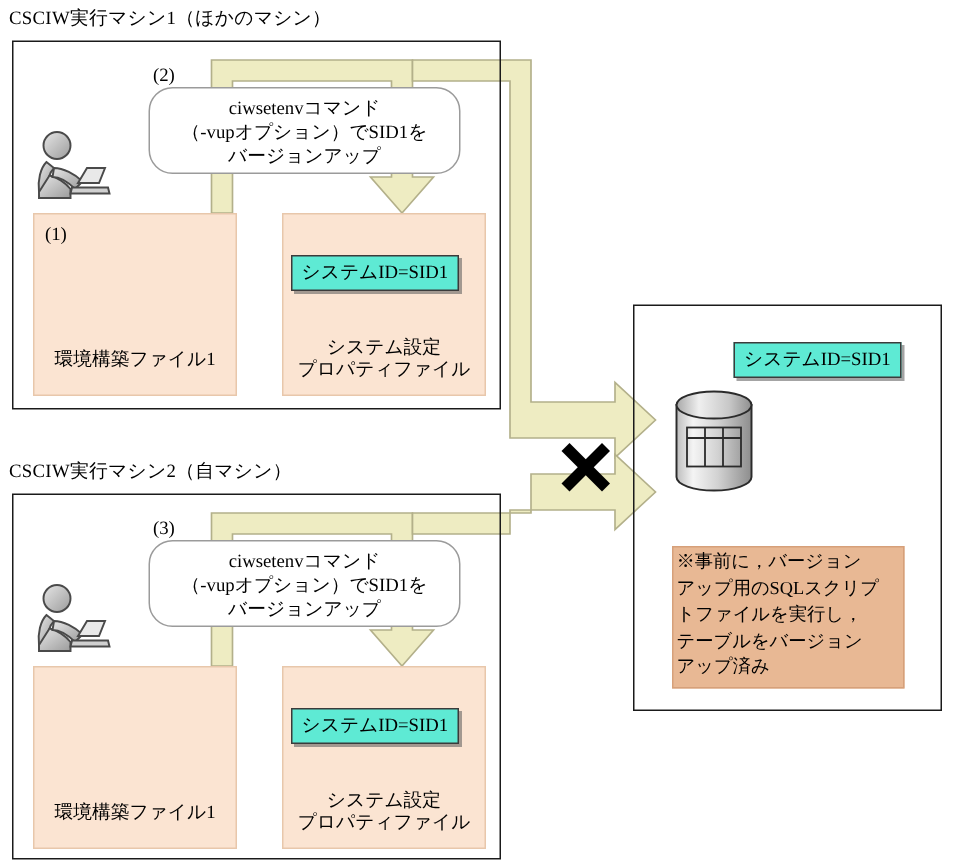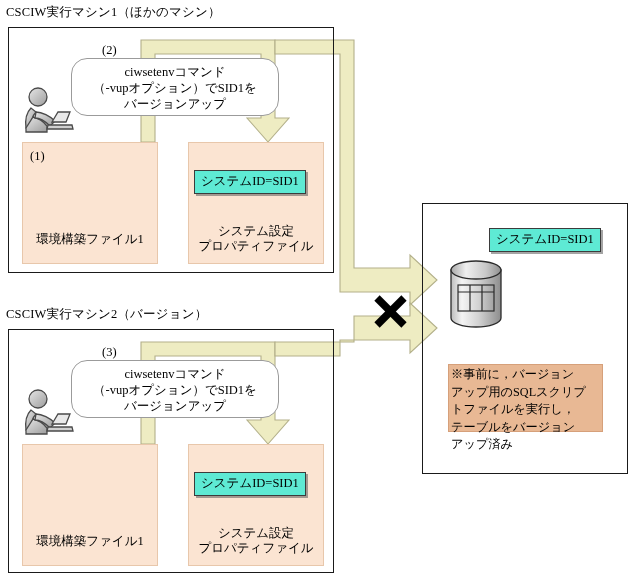--- a/index.html
+++ b/index.html
@@ -112,38 +112,39 @@
     position: absolute;
     background: #ffffff;
     border: 1.2px solid #9b9b9b;
     border-radius: 16px;
     text-align: center;
     font-size: 12.5px;
     line-height: 16px;
     white-space: pre-line;
     padding: 5px 8px 6px 8px;
     box-sizing: border-box;
+    margin-left: 28px;
   }
   #m1-bubble { left: 71px; top: 58px;  width: 208px; height: 58px; }
   #m2-bubble { left: 71px; top: 360px; width: 208px; height: 58px; }
 
   
   #db-caption {
     position: absolute;
     left: 446px; top: 343px;
     font-size: 12.5px;
     line-height: 1;
     white-space: nowrap;
   }
 
   
   #db-note {
     position: absolute;
     left: 448px; top: 364px;
-    width: 155px; height: 68px;
+    width: 155px; height: 95px;
     background: #e8b894;
     border: 1px solid #d6a07a;
     box-sizing: border-box;
     font-size: 12.2px;
     line-height: 17.5px;
     padding: 1px 2px 0 2px;
     white-space: pre-line;
   }
 </style>
 </head>
@@ -253,21 +254,21 @@
 
   <div class="file-box" id="m1-file-left"></div>
   <div class="step-label" id="m1-step1-label">(1)</div>
   <div class="file-caption" id="m1-cap-left">環境構築ファイル1</div>
 
   <div class="file-box" id="m1-file-right"></div>
   <div class="id-tag" id="m1-id-tag">システムID=SID1</div>
   <div class="file-caption" id="m1-cap-right">システム設定
 プロパティファイル</div>
 
-  <div class="frame-title" id="title-machine2">CSCIW実行マシン2（バージョン）</div>
+  <div class="frame-title" id="title-machine2">CSCIW実行マシン2（自マシン）</div>
   <div class="machine-frame" id="machine2-frame"></div>
 
   <div class="step-label" id="m2-step3-label">(3)</div>
 
   <div class="bubble" id="m2-bubble">ciwsetenvコマンド
 （-vupオプション）でSID1を
 バージョンアップ</div>
 
   <div class="file-box" id="m2-file-left"></div>
   <div class="file-caption" id="m2-cap-left">環境構築ファイル1</div>

